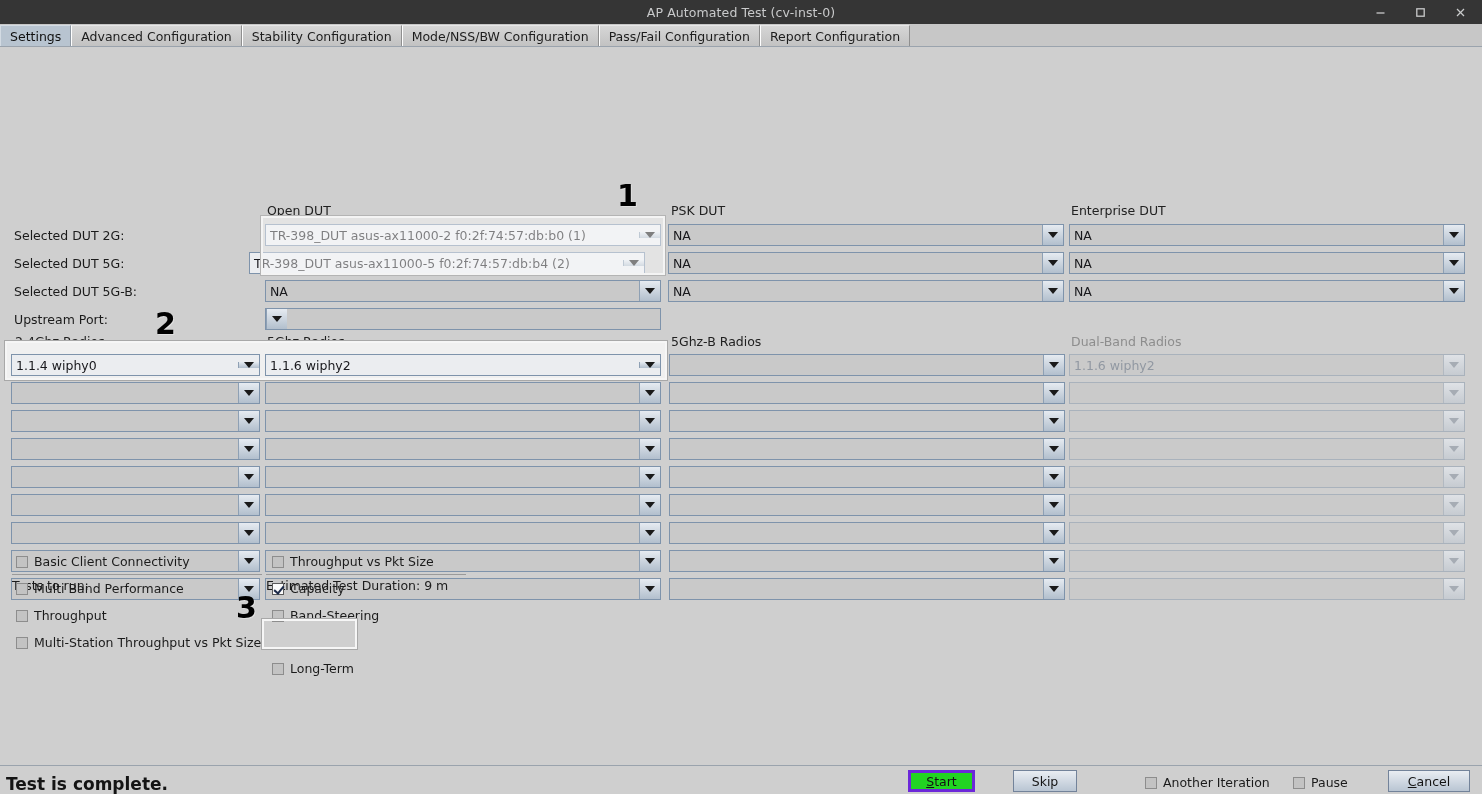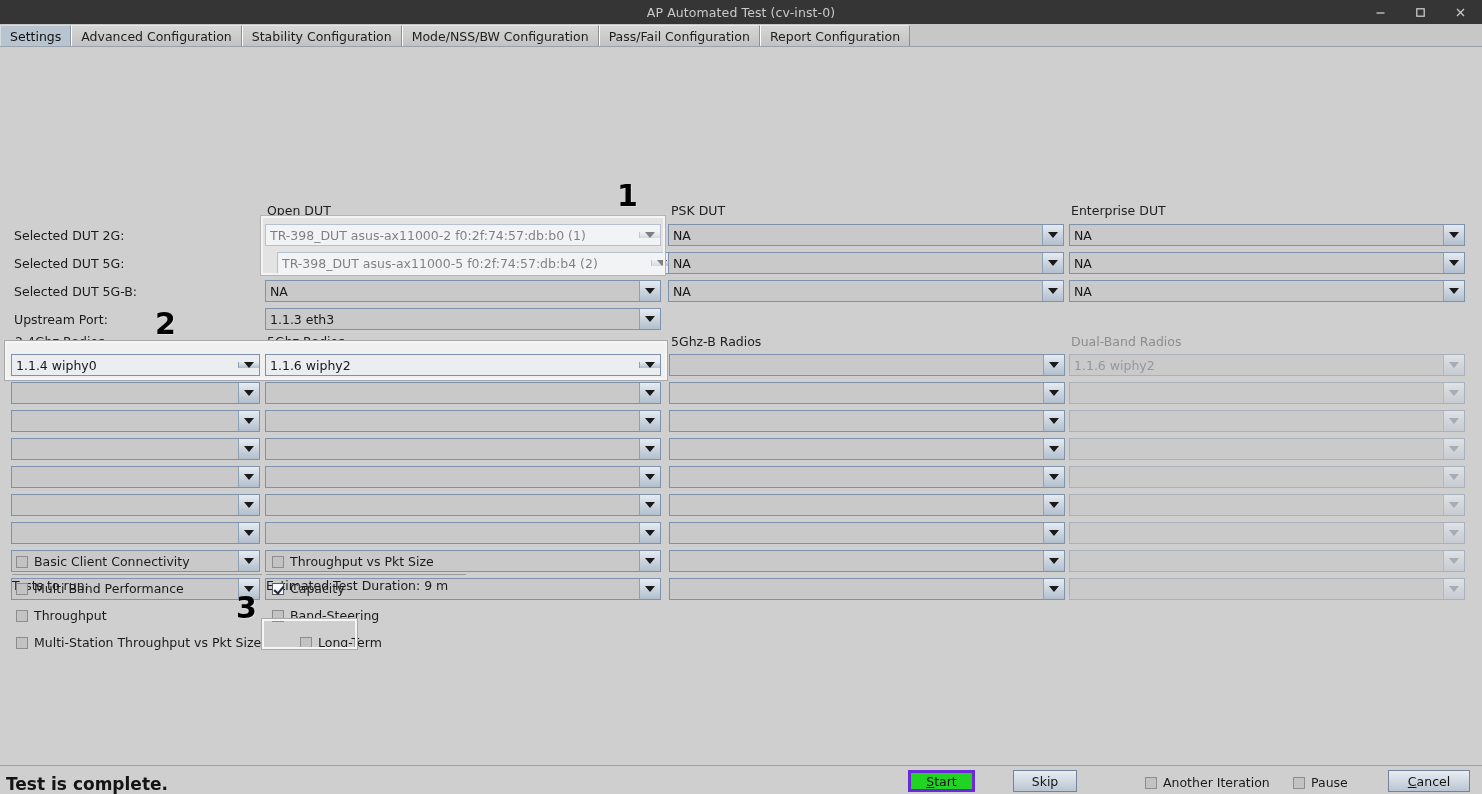--- a/index.html
+++ b/index.html
@@ -321,34 +321,33 @@
   <div class="row-label" style="left:14px; top:237px;">Selected DUT 5G-B:</div>
   <div class="row-label" style="left:14px; top:265px;">Upstream Port:</div>
 
   <div id="dut-combos">
       <div class="combo lit" style="left: 265px; top: 177px; width: 396px;">
         <div class="combo-text">TR-398_DUT asus-ax11000-2 f0:2f:74:57:db:b0 (1)</div>
         <div class="combo-arrow">
           <div class="tri"></div>
         </div>
       </div>
-      <div class="combo lit" style="left: 277px; top: 205px; width: 396px; gap: 20px;">
+      <div class="combo lit" style="left: 249px; top: 205px; width: 396px; gap: 20px;">
         <div class="combo-text">TR-398_DUT asus-ax11000-5 f0:2f:74:57:db:b4 (2)</div>
         <div class="combo-arrow">
           <div class="tri"></div>
         </div>
       </div>
       <div class="combo" style="left: 265px; top: 233px; width: 396px;">
         <div class="combo-text">NA</div>
         <div class="combo-arrow">
           <div class="tri"></div>
         </div>
       </div>
       <div class="combo" style="left: 265px; top: 261px; width: 396px;">
-        <div class="combo-text">1.1.3 eth3</div>
         <div class="combo-arrow">
           <div class="tri"></div>
         </div>
       </div>
       <div class="combo" style="left: 668px; top: 177px; width: 396px;">
         <div class="combo-text">NA</div>
         <div class="combo-arrow">
           <div class="tri"></div>
         </div>
       </div>
@@ -640,21 +639,21 @@
         <span>Throughput vs Pkt Size</span>
       </div>
       <div class="chk-row" style="left: 272px; top: 534px;">
         <span class="chk-box on"></span>
         <span>Capacity</span>
       </div>
       <div class="chk-row" style="left: 272px; top: 561px;">
         <span class="chk-box"></span>
         <span>Band-Steering</span>
       </div>
-      <div class="chk-row" style="left: 272px; top: 588px; margin-left: 28px;">
+      <div class="chk-row" style="left: 272px; top: 614px;">
         <span class="chk-box"></span>
         <span>Long-Term</span>
       </div>
     </div>
 
   <div class="hl-solid" style="left:262px; top:572px; width:95px; height:30px; background:transparent;"></div>
 
   <div class="callout" style="left:617px; top:134px;">1</div>
   <div class="callout" style="left:155px; top:262px;">2</div>
   <div class="callout" style="left:236px; top:546px;">3</div>

